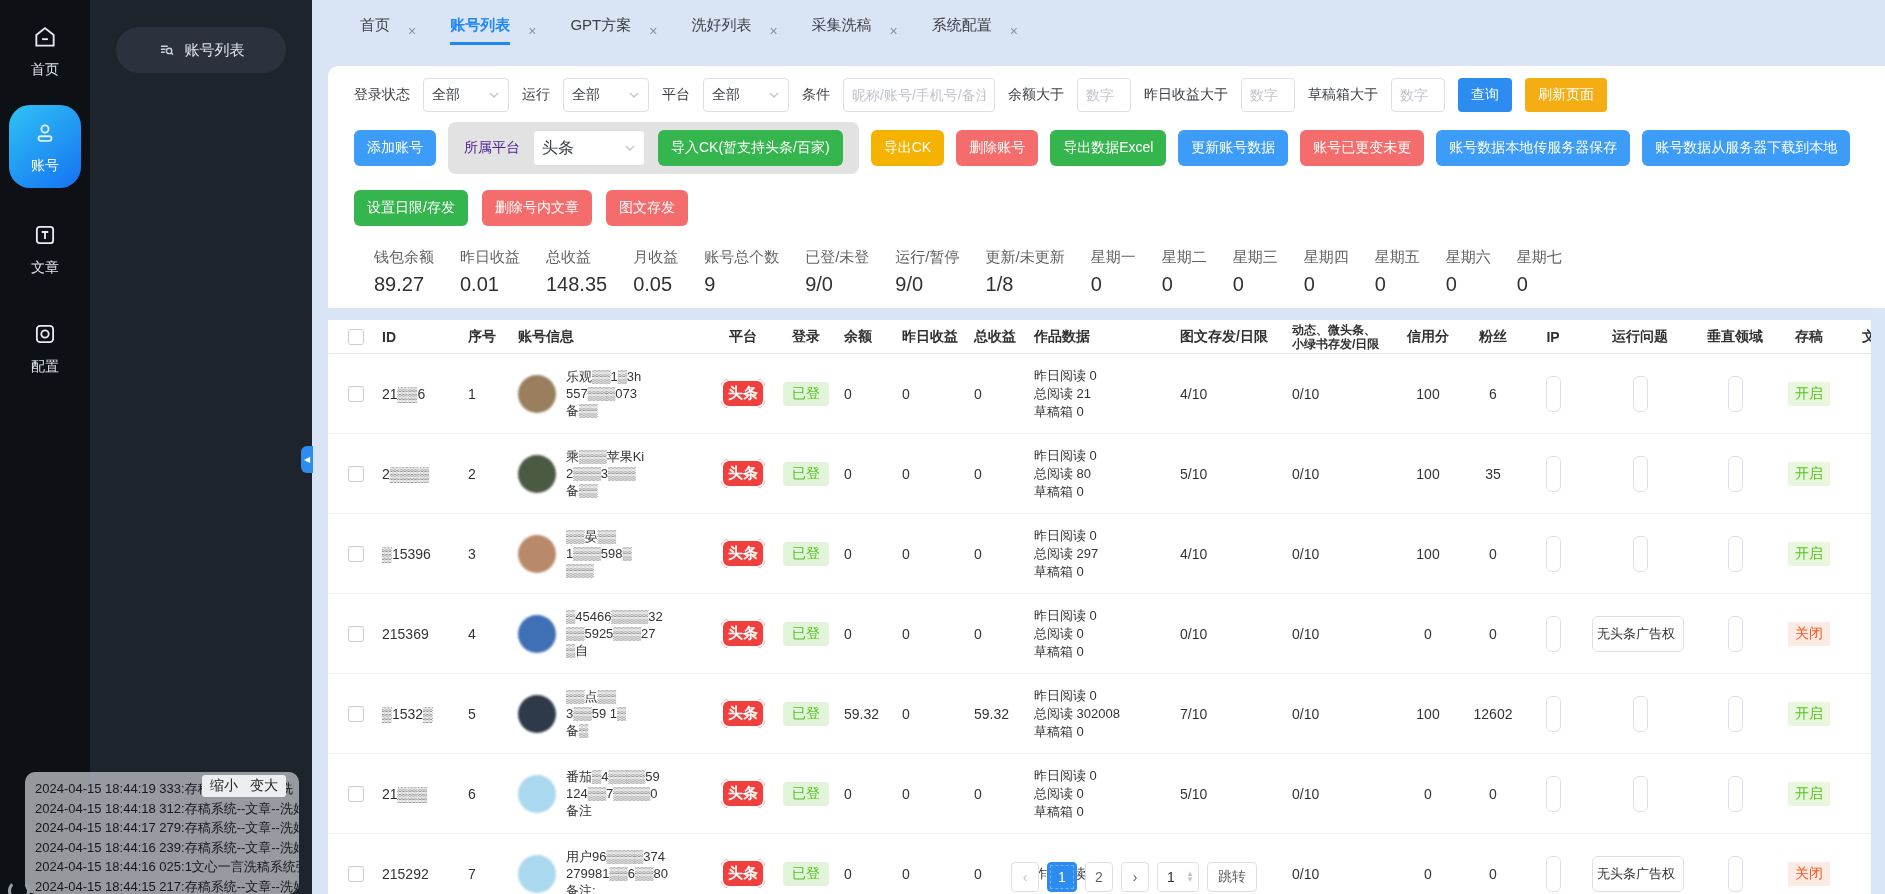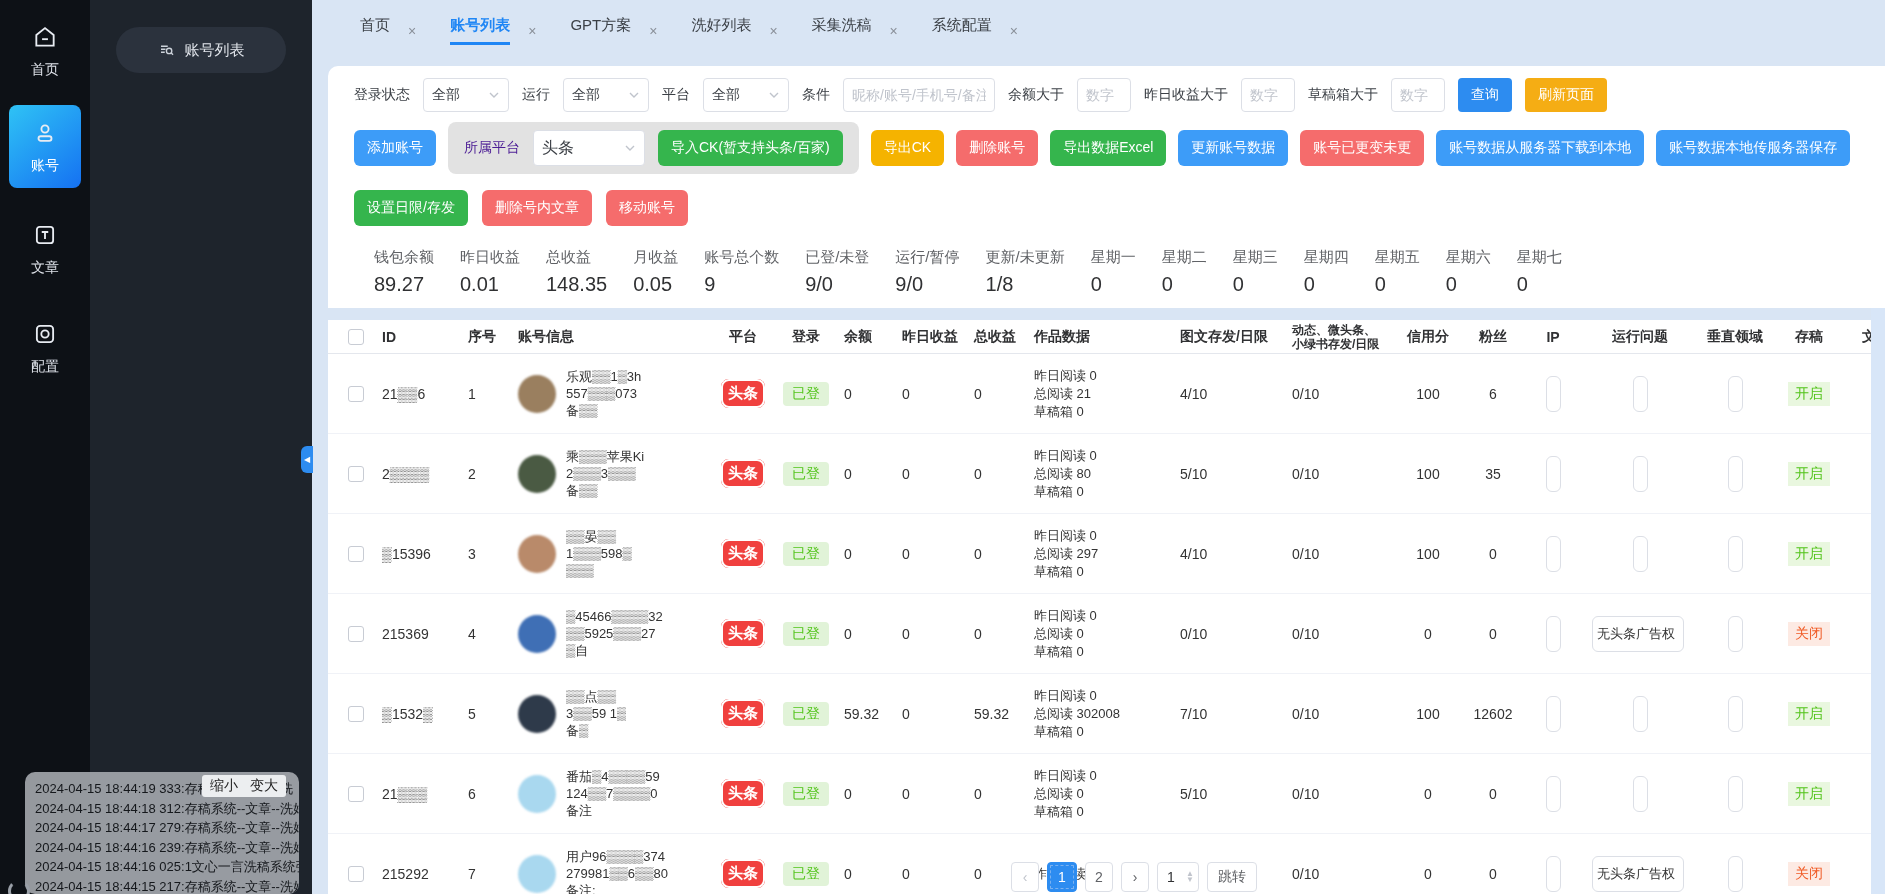--- a/index.html
+++ b/index.html
@@ -9,21 +9,21 @@
   }
   *{box-sizing:border-box;margin:0;padding:0;font-family:"Liberation Sans","DejaVu Sans",sans-serif;}
   html,body{width:1885px;height:894px;overflow:hidden;}
   body{position:relative;background:var(--bg);}
 
   
   .rail{position:absolute;left:0;top:0;width:90px;height:894px;background:var(--dark1);display:flex;flex-direction:column;align-items:center;padding-top:24px;z-index:5;}
   .rail-item{width:74px;text-align:center;color:#dfe3ea;cursor:pointer;}
   .rail-item svg{width:26px;height:26px;stroke:#e8ecf2;}
   .rail-item .rlbl{display:block;font-size:14px;margin-top:7px;}
-  .rail-item.active{background:linear-gradient(140deg,#2fc3f5,#1571f2);border-radius:8px;padding:15px 0 13px;margin:26px 0 4px;color:#fff;width:72px;}
+  .rail-item.active{background:linear-gradient(140deg,#2fc3f5,#1571f2);border-radius:21px;padding:15px 0 13px;margin:26px 0 4px;color:#fff;width:72px;}
   .rail-gap1{margin-top:30px;}
   .rail-gap2{margin-top:44px;}
 
   
   .panel{position:absolute;left:90px;top:0;width:222px;height:894px;background:var(--dark2);z-index:4;}
   .search-pill{margin:27px auto 0;width:170px;height:46px;border-radius:23px;background:#2b323d;display:flex;align-items:center;justify-content:center;gap:9px;color:#e2e6ec;font-size:15px;cursor:pointer;}
   .search-pill svg{width:18px;height:18px;stroke:#cdd3db;}
   .collapse-tab{position:absolute;left:301px;top:446px;width:12px;height:27px;background:#2d8cf0;border-radius:6px 0 0 6px;display:flex;align-items:center;justify-content:center;z-index:6;cursor:pointer;}
   .collapse-tab span{color:#fff;font-size:8px;line-height:1;}
 
@@ -243,33 +243,33 @@
           <button class="btn" style="background: rgb(245, 179, 0);">导出CK</button>
 
           <button class="btn" style="background: rgb(245, 108, 108);">删除账号</button>
 
           <button class="btn" style="background: rgb(53, 181, 77);">导出数据Excel</button>
 
           <button class="btn" style="background: rgb(61, 156, 248);">更新账号数据</button>
 
           <button class="btn" style="background: rgb(245, 108, 108);">账号已更变未更</button>
 
+          <button class="btn" style="background: rgb(61, 156, 248);">账号数据本地传服务器保存</button>
+
           <button class="btn" style="background: rgb(61, 156, 248);">账号数据从服务器下载到本地</button>
-
-          <button class="btn" style="background: rgb(61, 156, 248);">账号数据本地传服务器保存</button>
         </span>
     </div>
 
     <div class="toolbar2">
 
         <button class="btn" style="background: rgb(53, 181, 77);">设置日限/存发</button>
 
         <button class="btn" style="background: rgb(245, 108, 108);">删除号内文章</button>
 
-        <button class="btn" style="background: rgb(245, 108, 108);">移动账号</button>
+        <button class="btn" style="background: rgb(245, 108, 108);">图文存发</button>
       </div>
 
     <div class="stats">
 
         <div class="stat">
           <div class="slbl">钱包余额</div>
           <div class="sval">89.27</div>
         </div>
 
         <div class="stat">

